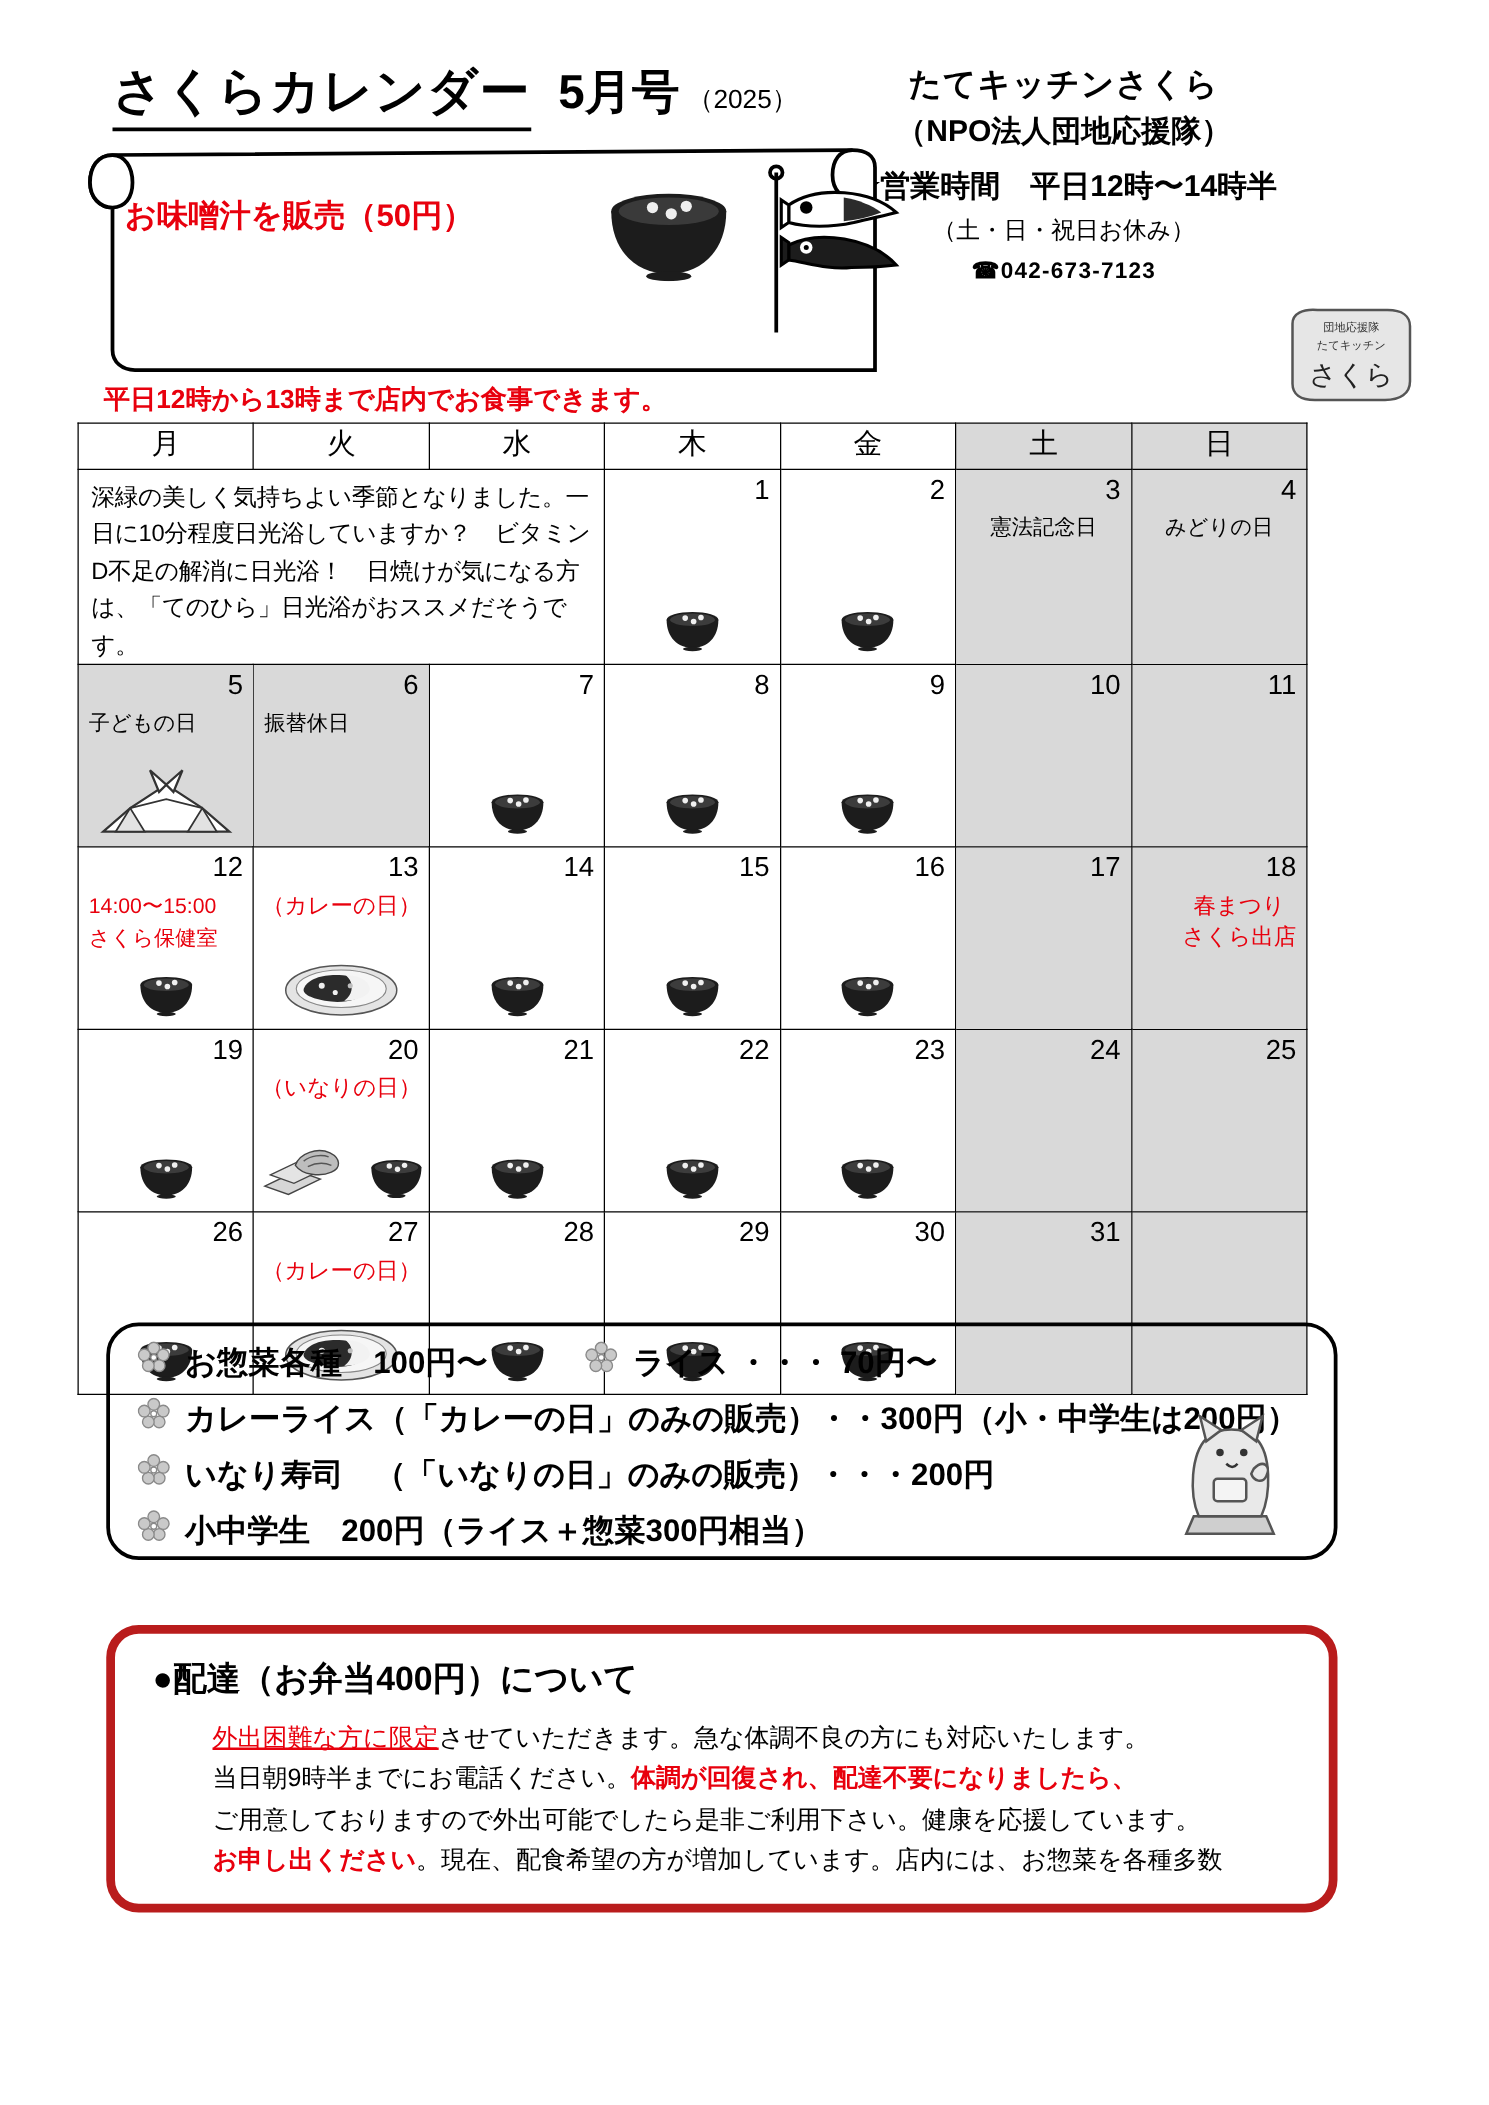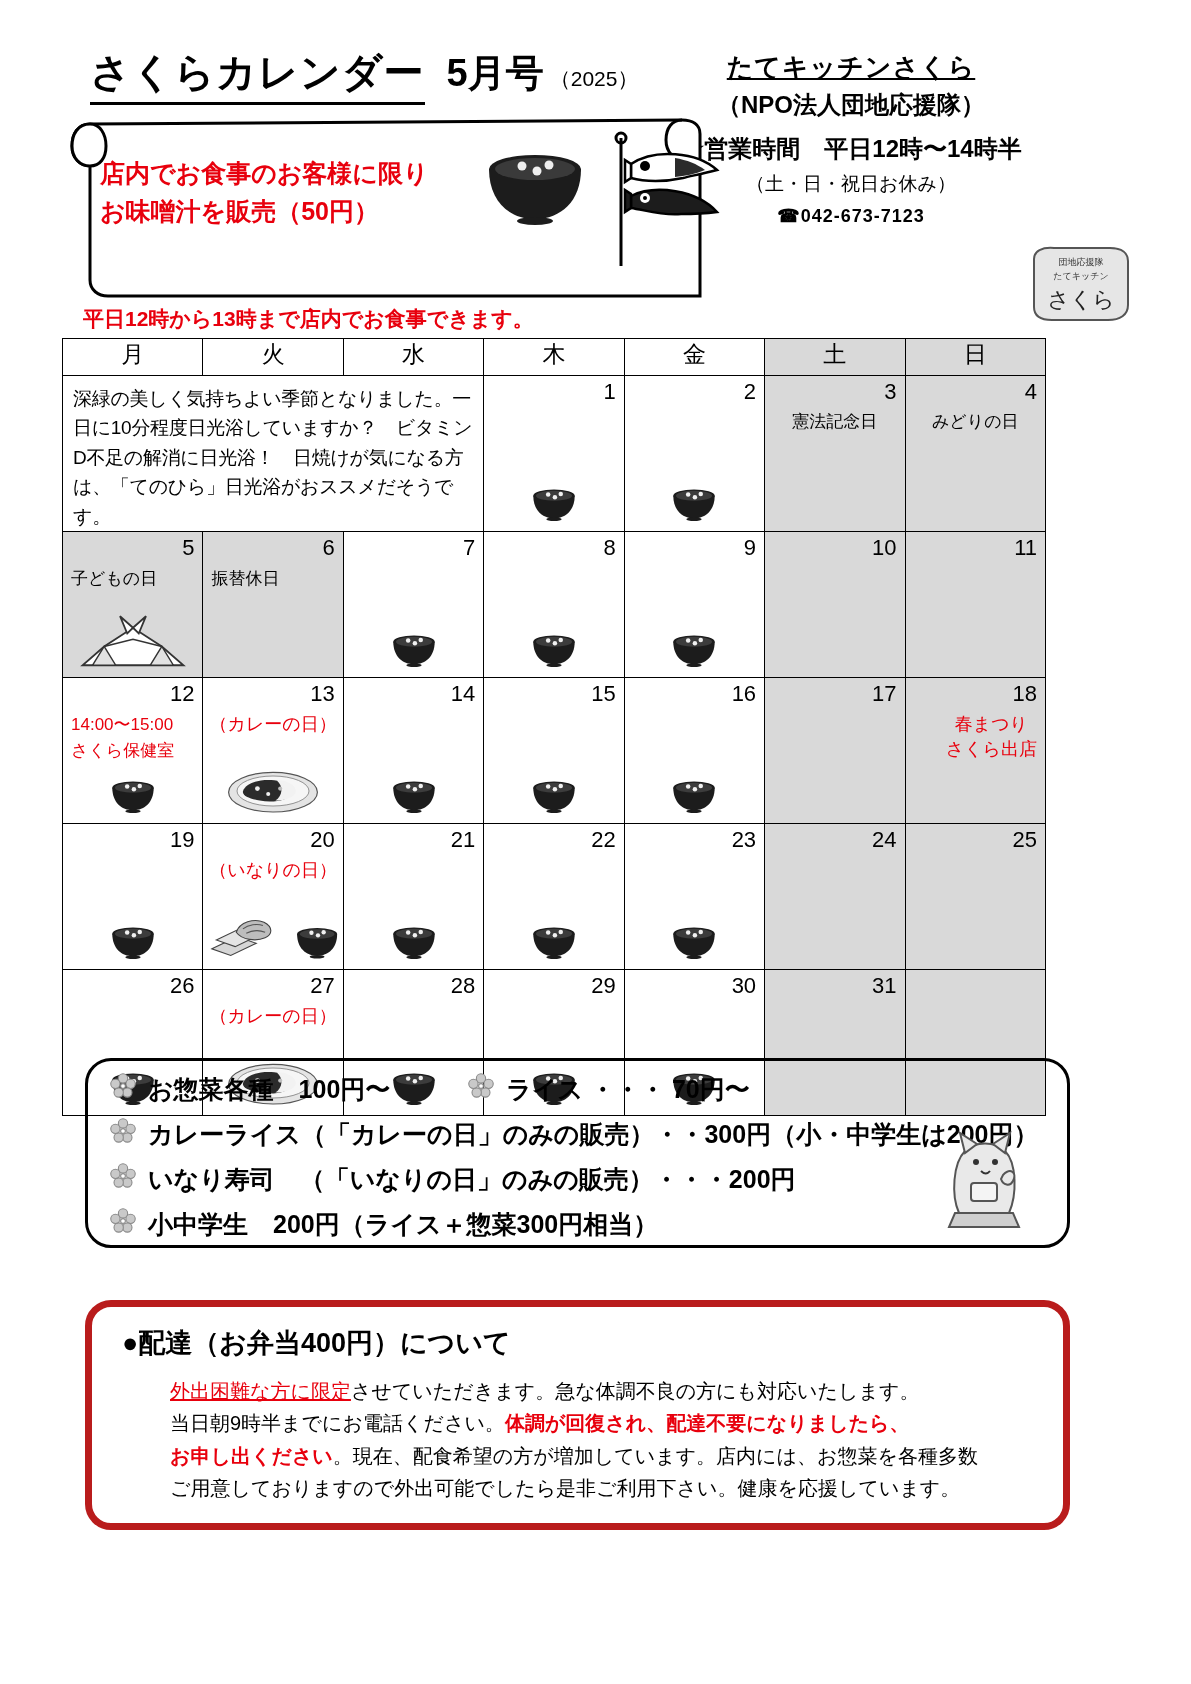--- a/index.html
+++ b/index.html
@@ -57,21 +57,20 @@
     position: absolute;
     right: 150px;
     top: 50px;
     text-align: center;
     width: 380px;
   }
   .org-name {
     font-size: 26px;
     font-weight: bold;
     letter-spacing: 1px;
-    text-decoration: underline;
   }
   .org-sub {
     font-size: 24px;
     font-weight: bold;
     margin-top: 4px;
   }
   .org-hours {
     font-size: 24px;
     font-weight: bold;
     margin-top: 12px;
@@ -304,21 +303,20 @@
     </div>
 
     <div class="scroll-banner">
       <svg width="655" height="190" viewBox="0 0 655 190">
         <path d="M30,14 C18,14 12,24 12,36 C12,48 20,56 30,56 L30,170 C30,180 38,186 48,186 L640,186 L640,24 C640,14 632,10 622,10 L30,14 Z" fill="#ffffff" stroke="#000" stroke-width="3"></path>
         <path d="M30,14 C18,14 12,24 12,36 C12,48 20,56 30,56 C40,56 46,48 46,36 C46,24 40,14 30,14 Z" fill="#ffffff" stroke="#000" stroke-width="3"></path>
         <path d="M622,10 C612,10 606,18 606,30 C606,42 614,50 624,50" fill="none" stroke="#000" stroke-width="3"></path>
         <rect x="30" y="32" width="600" height="3" fill="#000" opacity="0"></rect>
       </svg>
       <div class="scroll-msg">
-        <div>店内でお食事のお客様に限り</div>
         <div>お味噌汁を販売（50円）</div>
       </div>
 
       
       <svg class="bowl-hero" width="120" height="80" viewBox="0 0 120 80">
         <ellipse cx="60" cy="24" rx="46" ry="14" fill="#1c1c1c"></ellipse>
         <path d="M14,24 C14,56 34,74 60,74 C86,74 106,56 106,24 Z" fill="#1c1c1c"></path>
         <ellipse cx="60" cy="24" rx="40" ry="11" fill="#3a3a3a"></ellipse>
         <circle cx="47" cy="21" r="4.5" fill="#efefef"></circle>
         <circle cx="62" cy="26" r="4.5" fill="#efefef"></circle>
@@ -814,20 +812,20 @@
 
   <div class="delivery-box">
     <div class="delivery-title">●配達（お弁当400円）について</div>
     <div class="delivery-body">
       <div>
         <span class="underline-red">外出困難な方に限定</span><span>させていただきます。急な体調不良の方にも対応いたします。</span>
       </div>
       <div>
         <span>当日朝9時半までにお電話ください。</span><span class="red-b">体調が回復され、配達不要になりましたら、</span>
       </div>
+      <div>ご用意しておりますので外出可能でしたら是非ご利用下さい。健康を応援しています。</div>
       <div>
         <span class="red-b">お申し出ください</span><span>。現在、配食希望の方が増加しています。店内には、お惣菜を各種多数</span>
       </div>
-      <div>ご用意しておりますので外出可能でしたら是非ご利用下さい。健康を応援しています。</div>
     </div>
   </div>
 
 </div>
 
 </body></html>

